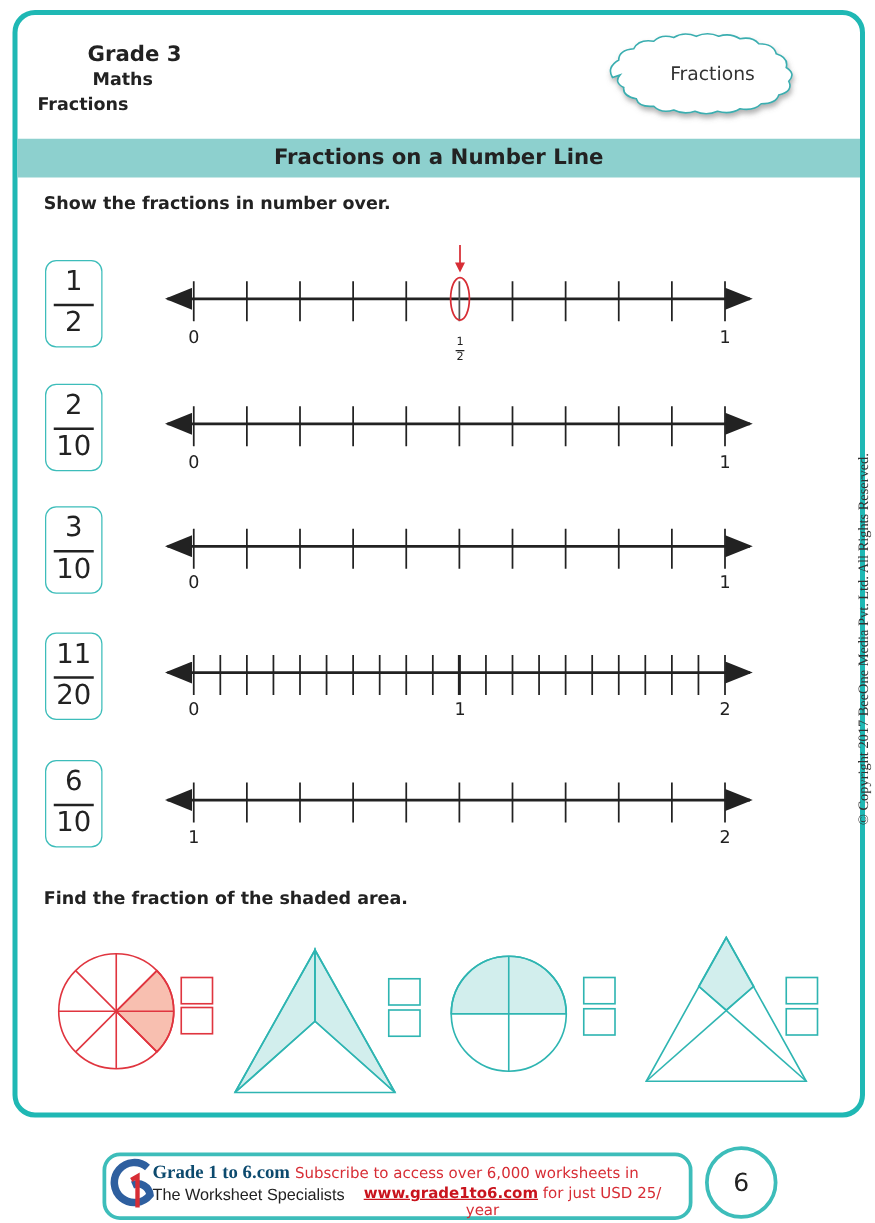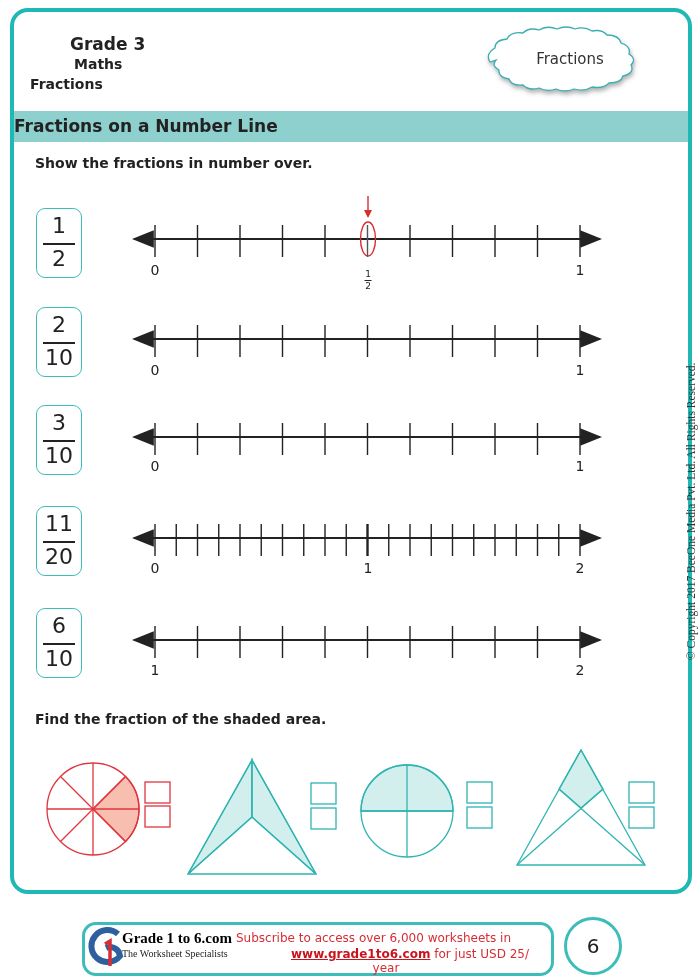--- a/index.html
+++ b/index.html
@@ -5,33 +5,33 @@
   html,body{margin:0;padding:0;background:#fff;}
   body{width:700px;height:978px;position:relative;overflow:hidden;font-family:"DejaVu Sans",sans-serif;color:#222;}
   .frame{position:absolute;left:10px;top:8px;width:674px;height:878px;border:4px solid #1fb8b4;border-radius:18px;}
   .hdr{position:absolute;left:30px;font-weight:bold;color:#222;}
   .hdr.g{top:34px;font-size:17px;margin-left:40px;}
   .hdr.m{top:56px;font-size:14px;margin-left:44px;}
   .hdr.f{top:76px;font-size:14px;}
   .cloud{position:absolute;left:470px;top:24px;width:200px;height:76px;}
   .cloud-text{position:absolute;left:470px;top:50px;width:200px;text-align:center;font-size:15px;color:#333;}
   .titlebar{position:absolute;left:14px;top:111px;width:674px;height:31px;background:#8dd0ce;}
-  .titlebar span{display:block;text-align:left;line-height:31px;font-size:17px;font-weight:bold;color:#222;}
+  .titlebar span{display:block;text-align:center;line-height:31px;font-size:17px;font-weight:bold;color:#222;}
   .instr{position:absolute;left:35px;font-size:14px;font-weight:bold;color:#222;}
   .fbox{position:absolute;left:36px;width:44px;height:68px;border:1.5px solid #3dbdba;border-radius:9px;text-align:center;font-size:22px;color:#222;}
   .fbox .num{position:absolute;top:4px;left:0;right:0;line-height:26px;}
   .fbox .bar{position:absolute;top:34px;left:6px;right:6px;height:1.5px;background:#222;}
   .fbox .den{position:absolute;top:37px;left:0;right:0;line-height:26px;}
   .nl{position:absolute;left:0;top:0;}
   .nlabel{position:absolute;font-size:14px;color:#222;transform:translateX(-50%);}
   .copy{position:absolute;left:685px;top:390px;transform-origin:0 0;transform:rotate(-90deg) translate(-270px,0);font-family:"Liberation Serif",serif;font-size:11.5px;color:#333;white-space:nowrap;}
   .footer{position:absolute;left:82px;top:922px;width:466px;height:48px;border:3px solid #3dbdba;border-radius:14px;}
   .logo{position:absolute;left:88px;top:926px;width:40px;height:44px;}
-  .brand{position:absolute;left:122px;top:930px;font-family:"Liberation Serif",serif;font-weight:bold;font-size:15px;color:#000000;}
-  .tag{position:absolute;left:122px;top:948px;font-family:Liberation Serif, serif;font-size:10px;color:#222;}
+  .brand{position:absolute;left:122px;top:930px;font-family:"Liberation Serif",serif;font-weight:bold;font-size:15px;color:#0c4a6e;}
+  .tag{position:absolute;left:122px;top:948px;font-family:Liberation Sans, sans-serif;font-size:13px;color:#222;}
   .sub1{position:absolute;left:236px;top:931px;width:300px;font-size:12px;color:#d72d35;}
   .sub2{position:absolute;left:236px;top:947px;width:300px;text-align:center;font-size:12px;color:#d72d35;}
   .sub2 a{color:#c9141d;font-weight:bold;text-decoration:underline;margin-left:48px;}
   .pagecircle{position:absolute;left:564px;top:917px;width:52px;height:52px;border:3px solid #3dbdba;border-radius:50%;text-align:center;line-height:52px;font-size:20px;color:#222;}
 </style>
 </head>
 <body>
 
 <div class="frame"></div>
 

